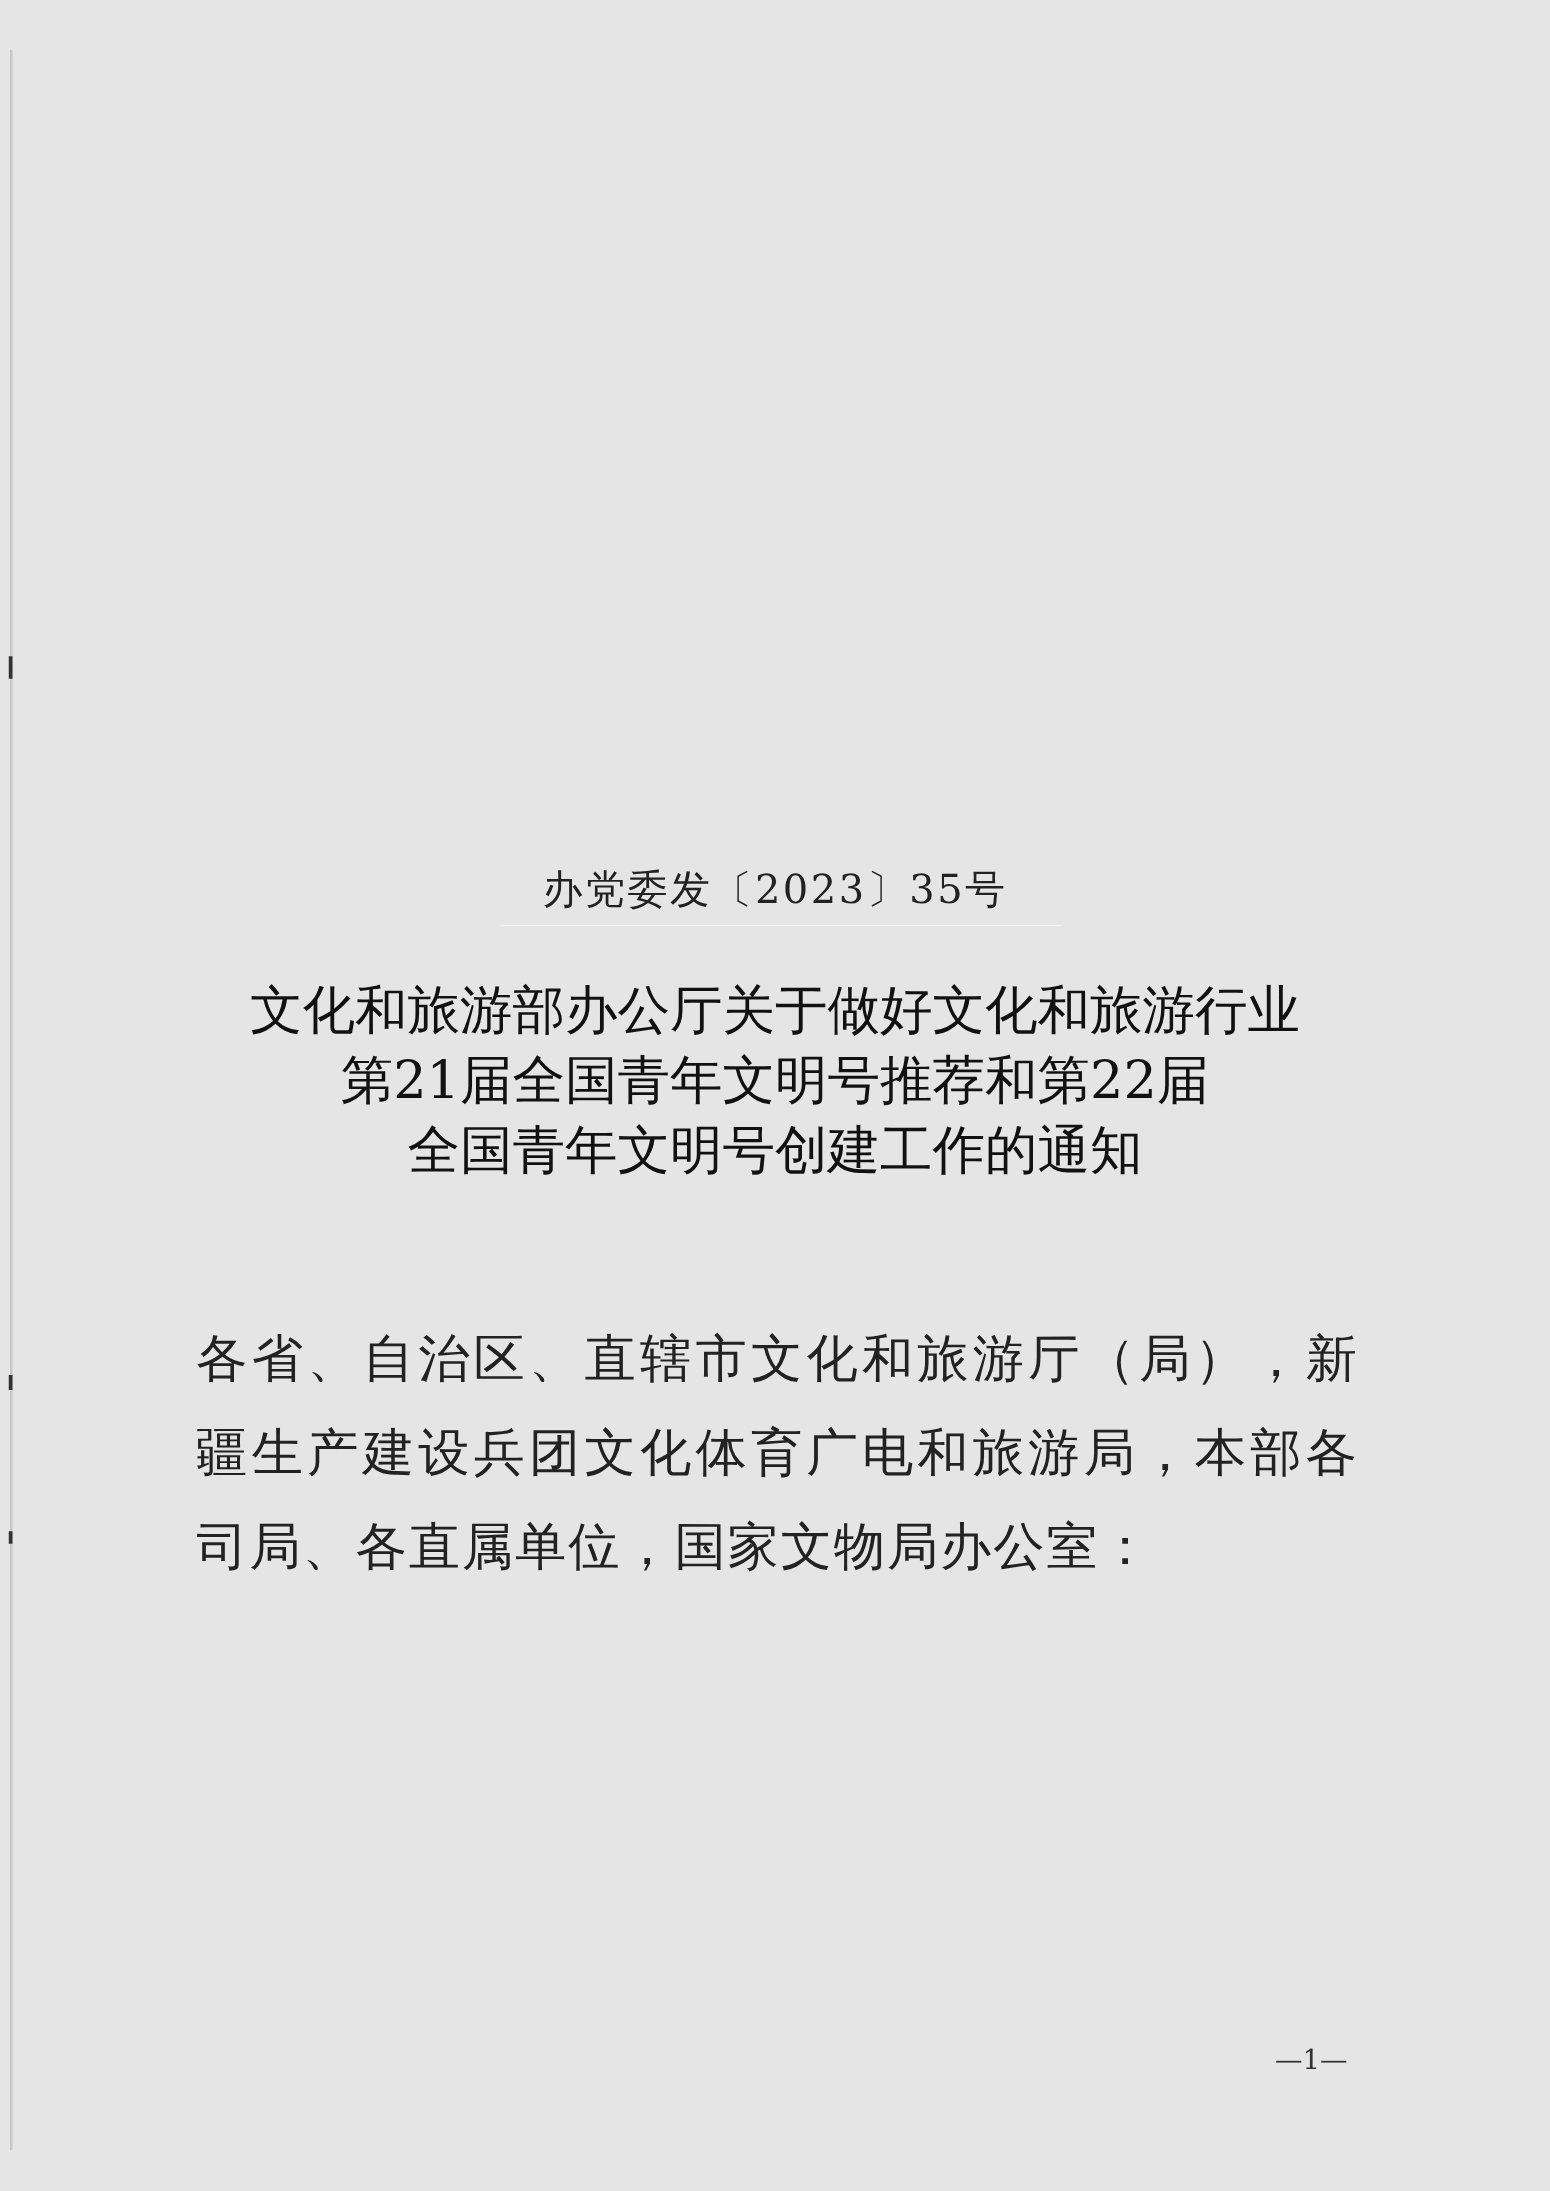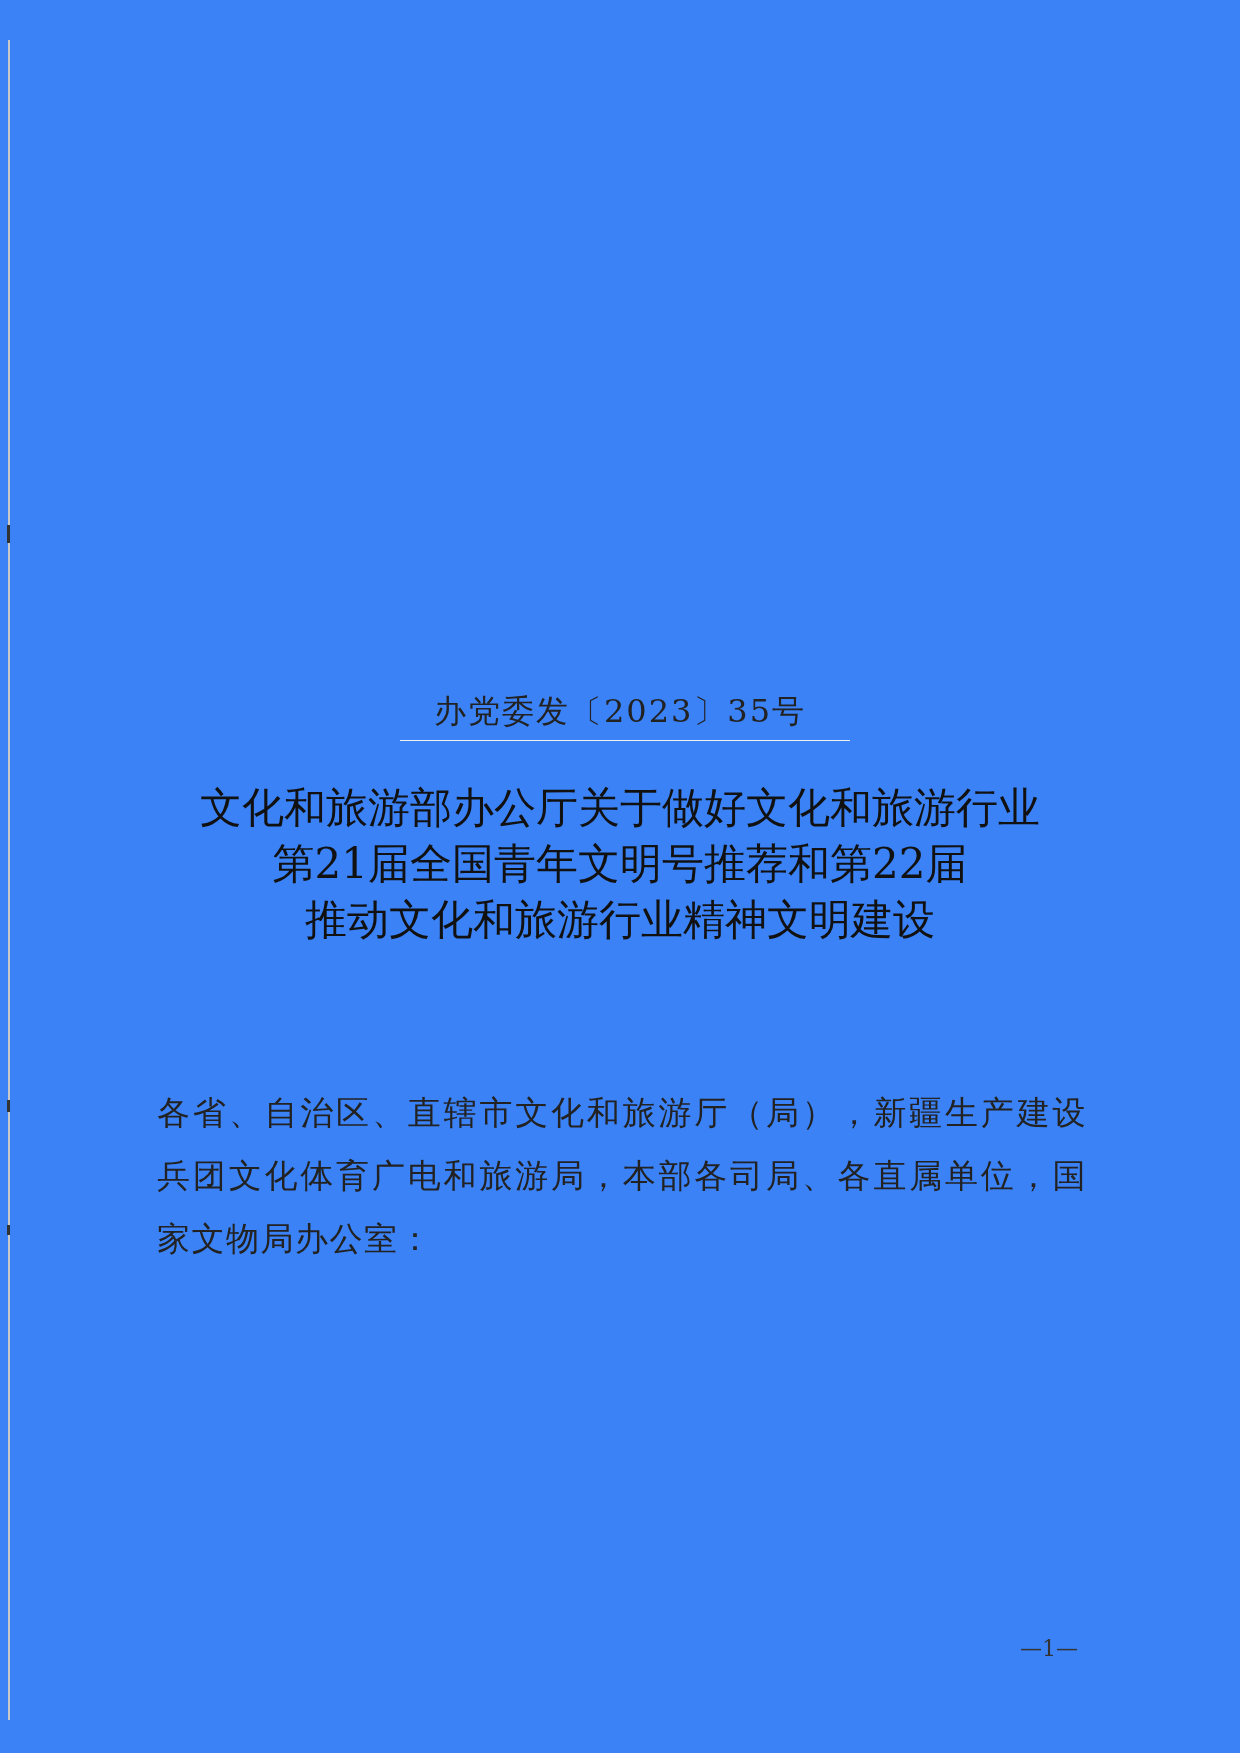--- a/index.html
+++ b/index.html
@@ -12,21 +12,21 @@
       height: 1753px;
       position: relative;
       overflow: hidden;
       font-family: "DejaVu Serif", "Liberation Serif", serif;
       color: #1a1a1a;
     }
     .page {
       position: absolute;
       left: 0; top: 0;
       width: 1240px; height: 1753px;
-      background: #3b82f6;
+      background: #e5e5e5;
     }
     .margin-line {
       position: absolute;
       left: 8px;
       width: 2px;
       background: #c8c8c8;
     }
     .margin-mark {
       position: absolute;
       left: 7px;
@@ -58,25 +58,25 @@
       width: 1240px;
       text-align: center;
       font-size: 42px;
       font-weight: normal;
       line-height: 56px;
       color: #111;
     }
     .title div { white-space: nowrap; }
     .body {
       position: absolute;
-      top: 1081px;
+      top: 1050px;
       left: 157px;
       width: 930px;
-      font-size: 33px;
-      line-height: 63px;
+      font-size: 41px;
+      line-height: 75px;
       color: #222;
       letter-spacing: 1.5px;
     }
     .body p {
       margin: 0;
       text-align: justify;
     }
     .body p.indent { text-indent: 2em; }
     .page-number {
       position: absolute;
@@ -95,21 +95,21 @@
   <div class="margin-mark" style="top:525px;height:18px;"></div>
   <div class="margin-mark" style="top:1100px;height:12px;"></div>
   <div class="margin-mark" style="top:1225px;height:10px;"></div>
 
   <div class="doc-number">办党委发〔2023〕35号</div>
   <div class="separator"></div>
 
   <div class="title">
     <div>文化和旅游部办公厅关于做好文化和旅游行业</div>
     <div>第21届全国青年文明号推荐和第22届</div>
-    <div>推动文化和旅游行业精神文明建设</div>
+    <div>全国青年文明号创建工作的通知</div>
   </div>
 
   <div class="body">
     <p>各省、自治区、直辖市文化和旅游厅（局），新疆生产建设兵团文化体育广电和旅游局，本部各司局、各直属单位，国家文物局办公室：</p>
   </div>
 
   <div class="page-number">—1—</div>
 </div>
 
 </body></html>

